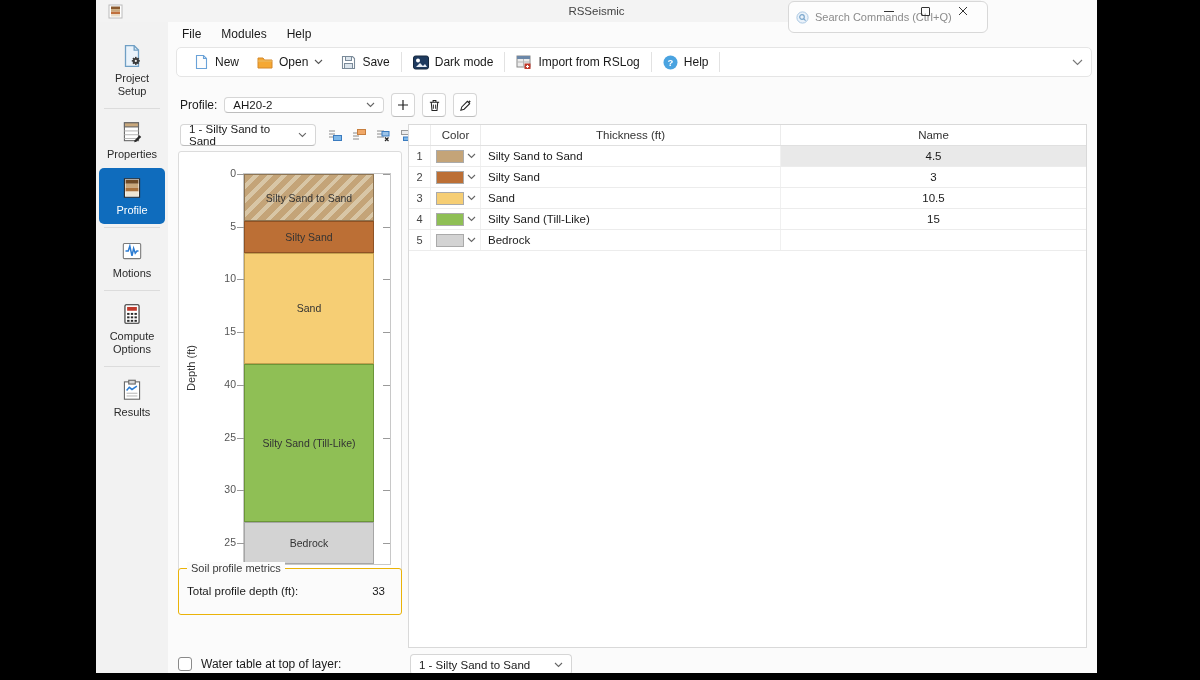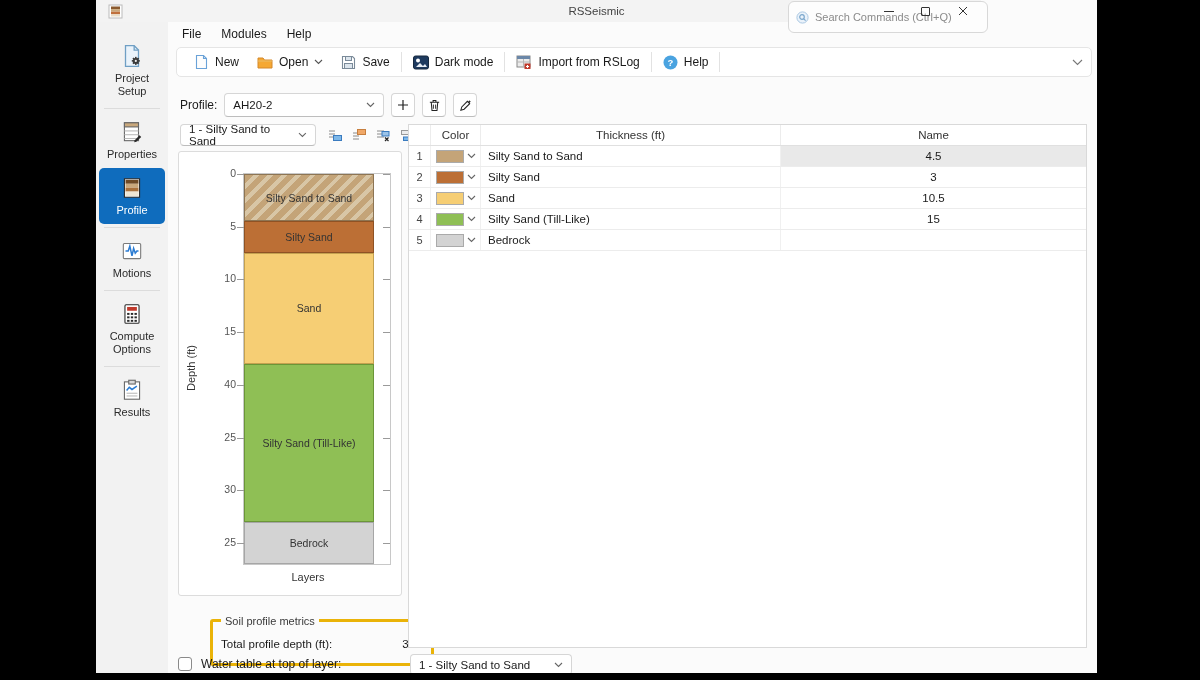--- a/index.html
+++ b/index.html
@@ -45,21 +45,21 @@
             color:#1a1a1a; }
   .tb-sep { width:1px; height:20px; background:#e2e2e2; margin:0 2px; }
   .tb-spacer { flex:1; }
 
   
   .profile-row { position:absolute; left:84px; top:93px; display:flex; align-items:center; gap:7px; }
   .field-label { font-size:12px; color:#1a1a1a; }
   .combo { background:#fff; border:1px solid #d6d6d6; border-bottom-color:#bdbdbd; border-radius:4px;
            display:flex; align-items:center; justify-content:space-between; padding:0 8px;
            font-size:11.5px; color:#1a1a1a; }
-  .combo-profile { width:160px; height:24px; }
+  .combo-profile { width:160px; height:16px; }
   .sq-btn { width:24px; height:24px; background:#fff; border:1px solid #d6d6d6; border-bottom-color:#bdbdbd;
             border-radius:4px; display:flex; align-items:center; justify-content:center; }
 
   
   .layer-row { position:absolute; left:84px; top:124px; display:flex; align-items:center; gap:7px; }
   .combo-layer { width:136px; height:22px; }
   .layer-icons { display:flex; align-items:center; gap:6px; margin-left:3px; }
   .mini-btn { width:18px; height:18px; display:flex; align-items:center; justify-content:center; }
 
   
@@ -73,22 +73,22 @@
   .tick { position:absolute; height:1px; background:#9a9a9a; }
   .tick-left { left:-7px; width:7px; }
   .tick-right { right:0; width:7px; }
   .ytick-label { position:absolute; left:0; width:57px; text-align:right; font-size:10.5px; color:#555; }
   .ylabel { position:absolute; left:-62px; top:210px; width:148px; text-align:center; font-size:11px;
             color:#333; transform:rotate(-90deg); transform-origin:center; }
   .xlabel { position:absolute; left:64px; top:419px; width:130px; text-align:center; font-size:11px;
             color:#333; }
 
   
-  .metrics { position:absolute; left:82px; top:619px; width:224px; height:47px; border:3px solid #eab308;
-             border-radius:3px; background:#fbfbfb;margin-left:32px; }
+  .metrics { position:absolute; left:82px; top:568px; width:224px; height:47px; border:1px solid #eab308;
+             border-radius:3px; background:#fbfbfb; }
   .metrics-legend { position:absolute; left:8px; top:-7px; background:#fbfbfb; padding:0 4px;
                     font-size:11px; color:#3a3a3a; }
   .metrics-row { position:absolute; left:8px; right:16px; top:16px; display:flex;
                  justify-content:space-between; font-size:11.5px; color:#1a1a1a;text-align:right; }
 
   
   .layer-table { position:absolute; left:312px; top:124px; width:679px; height:524px; background:#fff;
                  border:1px solid #d9d9d9; }
   .thead, .trow { display:grid; grid-template-columns:22px 50px 300px 305px; }
   .thead { height:21px; border-bottom:1px solid #e0e0e0; }

